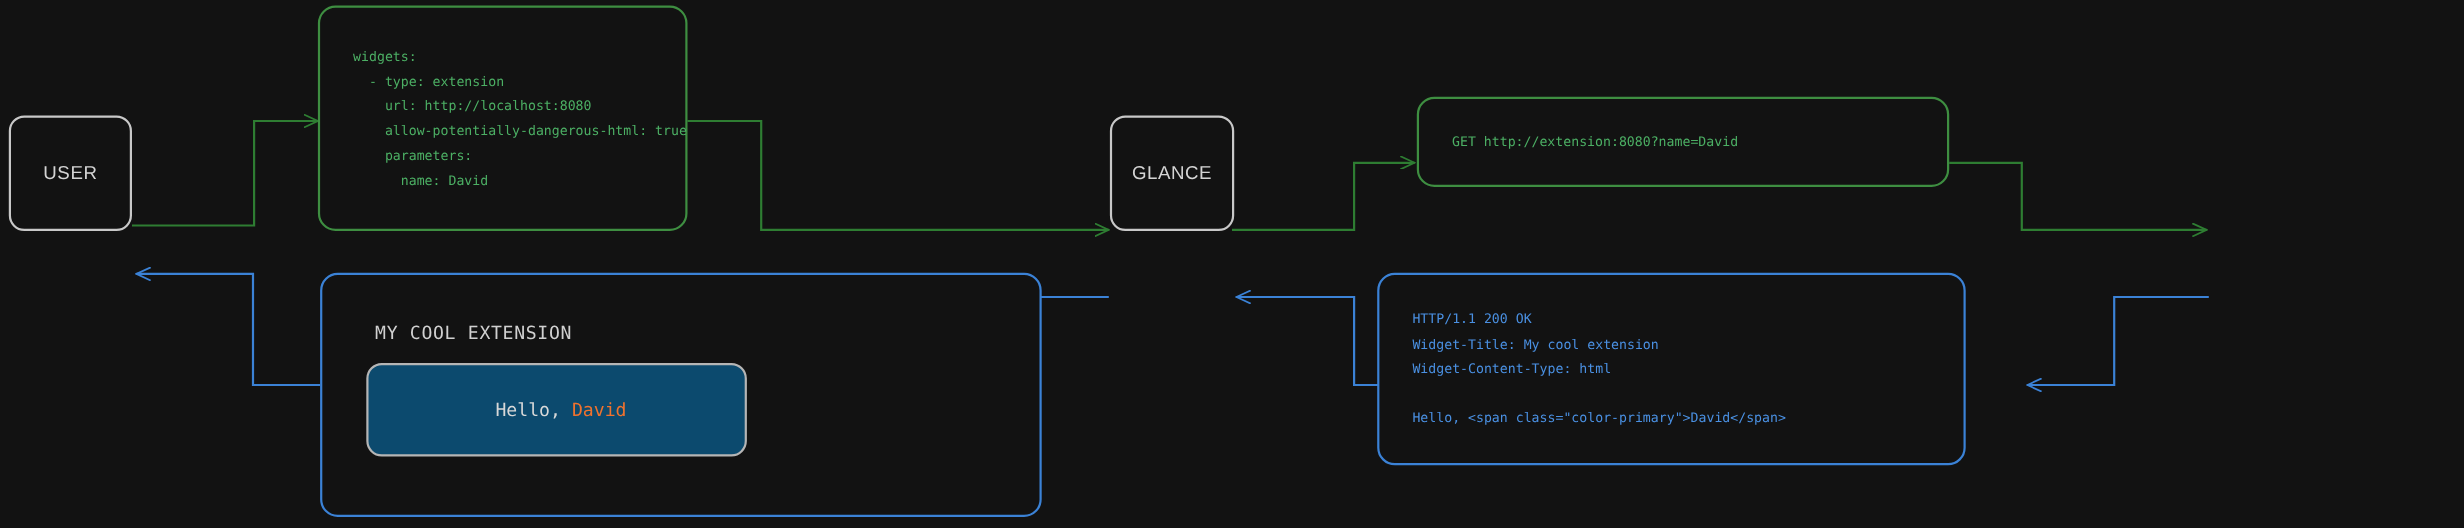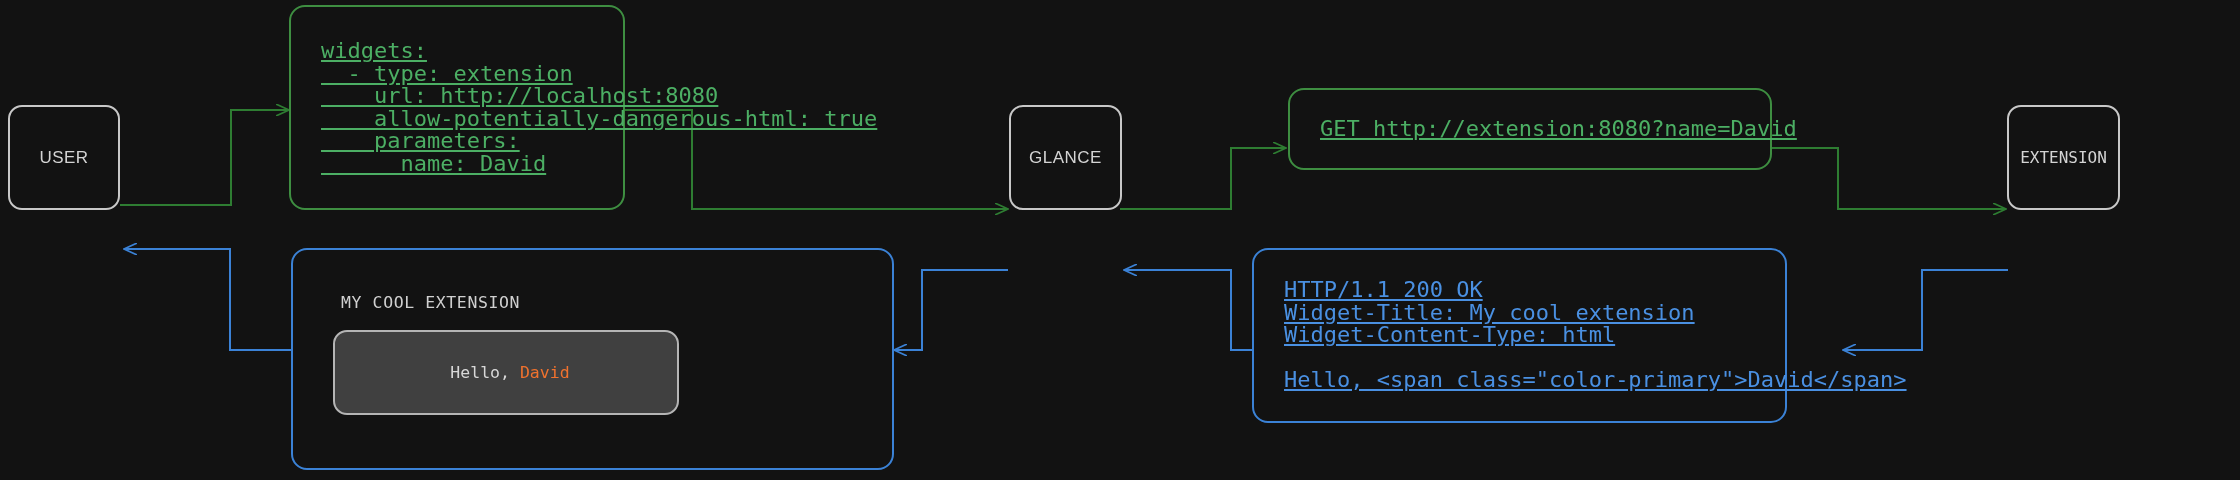--- a/index.html
+++ b/index.html
@@ -57,43 +57,42 @@
   .codebox.green {
     border: 2px solid #3e8e41;
   }
   .codebox.blue {
     border: 2px solid #3b82d6;
   }
   pre.code {
     margin: 0;
     padding: 0 0 0 30px;
     font-family: "DejaVu Sans Mono", "Liberation Mono", monospace;
-    font-size: 22px;
+    font-size: 12px;
     line-height: 22.5px;
     white-space: pre;
-    text-decoration: underline;
   }
   pre.code.green { color: #4caf64; }
   pre.code.blue  { color: #4a90e2; }
 
   .widget-inner {
     position: absolute;
   }
   .widget-title {
     color: #d0d0d0;
     font-family: "DejaVu Sans Mono", "Liberation Mono", monospace;
     font-size: 16.5px;
     letter-spacing: 0.6px;
     white-space: nowrap;
   }
   .widget-card {
     position: absolute;
     border: 2px solid #b5b5b5;
     border-radius: 14px;
-    background: #404040;
+    background: #0c4a6e;
     box-sizing: border-box;
     display: flex;
     align-items: center;
   }
   .widget-card-text {
     padding-left: 16px;
     font-family: "DejaVu Sans Mono", "Liberation Mono", monospace;
     font-size: 16.5px;
     color: #d8d8d8;
     white-space: pre;
@@ -133,23 +132,20 @@
   </svg>
 
   <div class="node" style="left:1009px; top:105px; width:113px; height:105px;">
     <span class="node-label">GLANCE</span>
   </div>
 
   <div class="node" style="left:8px; top:105px; width:112px; height:105px;">
     <span class="node-label">USER</span>
   </div>
 
-  <div class="node" style="left:2007px; top:105px; width:113px; height:105px;">
-    <span class="node-label mono">EXTENSION</span>
-  </div>
 
   <div class="codebox green" style="left:289px; top:5px; width:336px; height:205px;">
     <pre class="code green">widgets:
   - type: extension
     url: http://localhost:8080
     allow-potentially-dangerous-html: true
     parameters:
       name: David</pre>
   </div>
 
@@ -158,21 +154,21 @@
   </div>
 
   <div class="codebox blue" style="left:1252px; top:248px; width:535px; height:175px;">
     <pre class="code blue">HTTP/1.1 200 OK
 Widget-Title: My cool extension
 Widget-Content-Type: html
 
 Hello, &lt;span class="color-primary"&gt;David&lt;/span&gt;</pre>
   </div>
 
-  <div class="codebox blue" style="left:291px; top:248px; width:603px; height:222px;text-align:right;">
+  <div class="codebox blue" style="left:291px; top:248px; width:656px; height:222px;text-align:right;">
     <div class="widget-inner" style="left:0; top:0; width:100%; height:100%;">
       <div class="widget-title" style="position:absolute; left:48px; top:43px;">MY COOL EXTENSION</div>
       <div class="widget-card" style="left:40px; top:80px; width:346px; height:85px;">
         <div class="widget-card-text">
           <span>Hello, </span><span class="accent">David</span>
         </div>
       </div>
     </div>
   </div>
 

